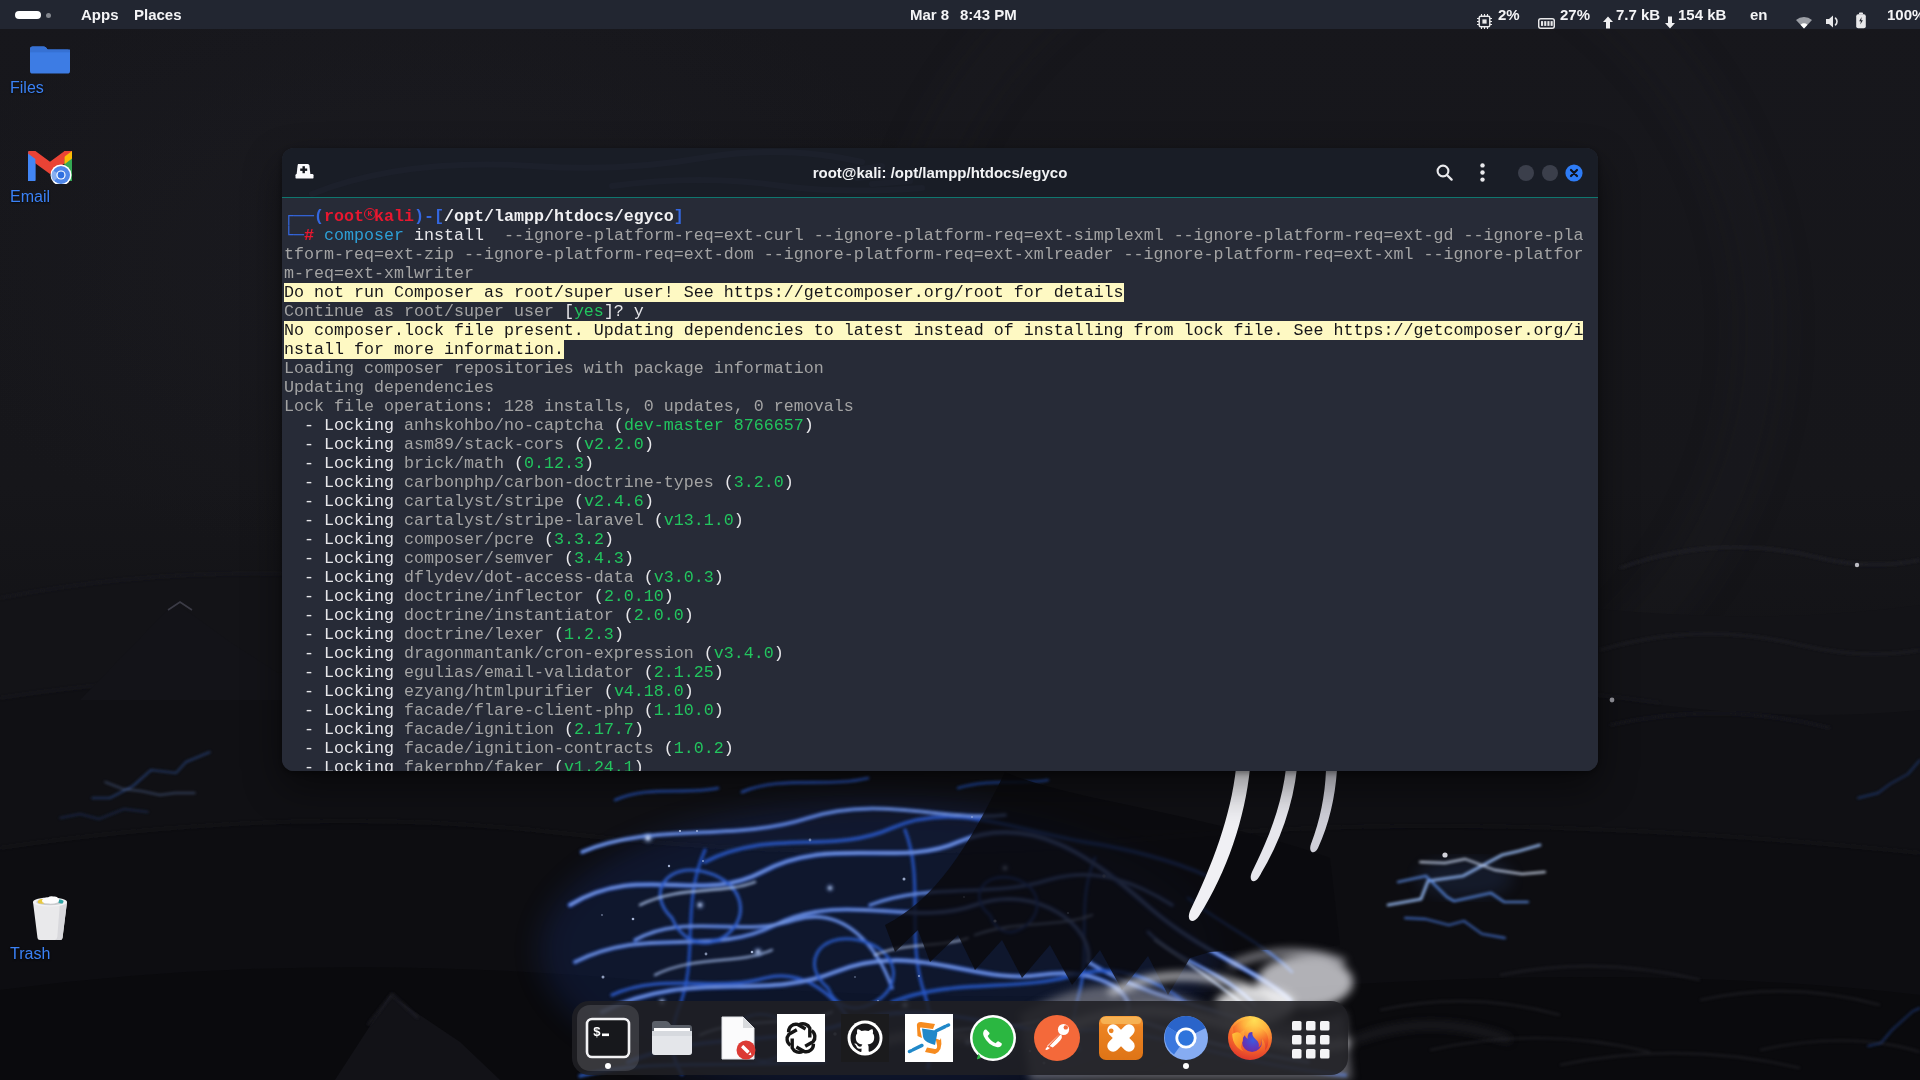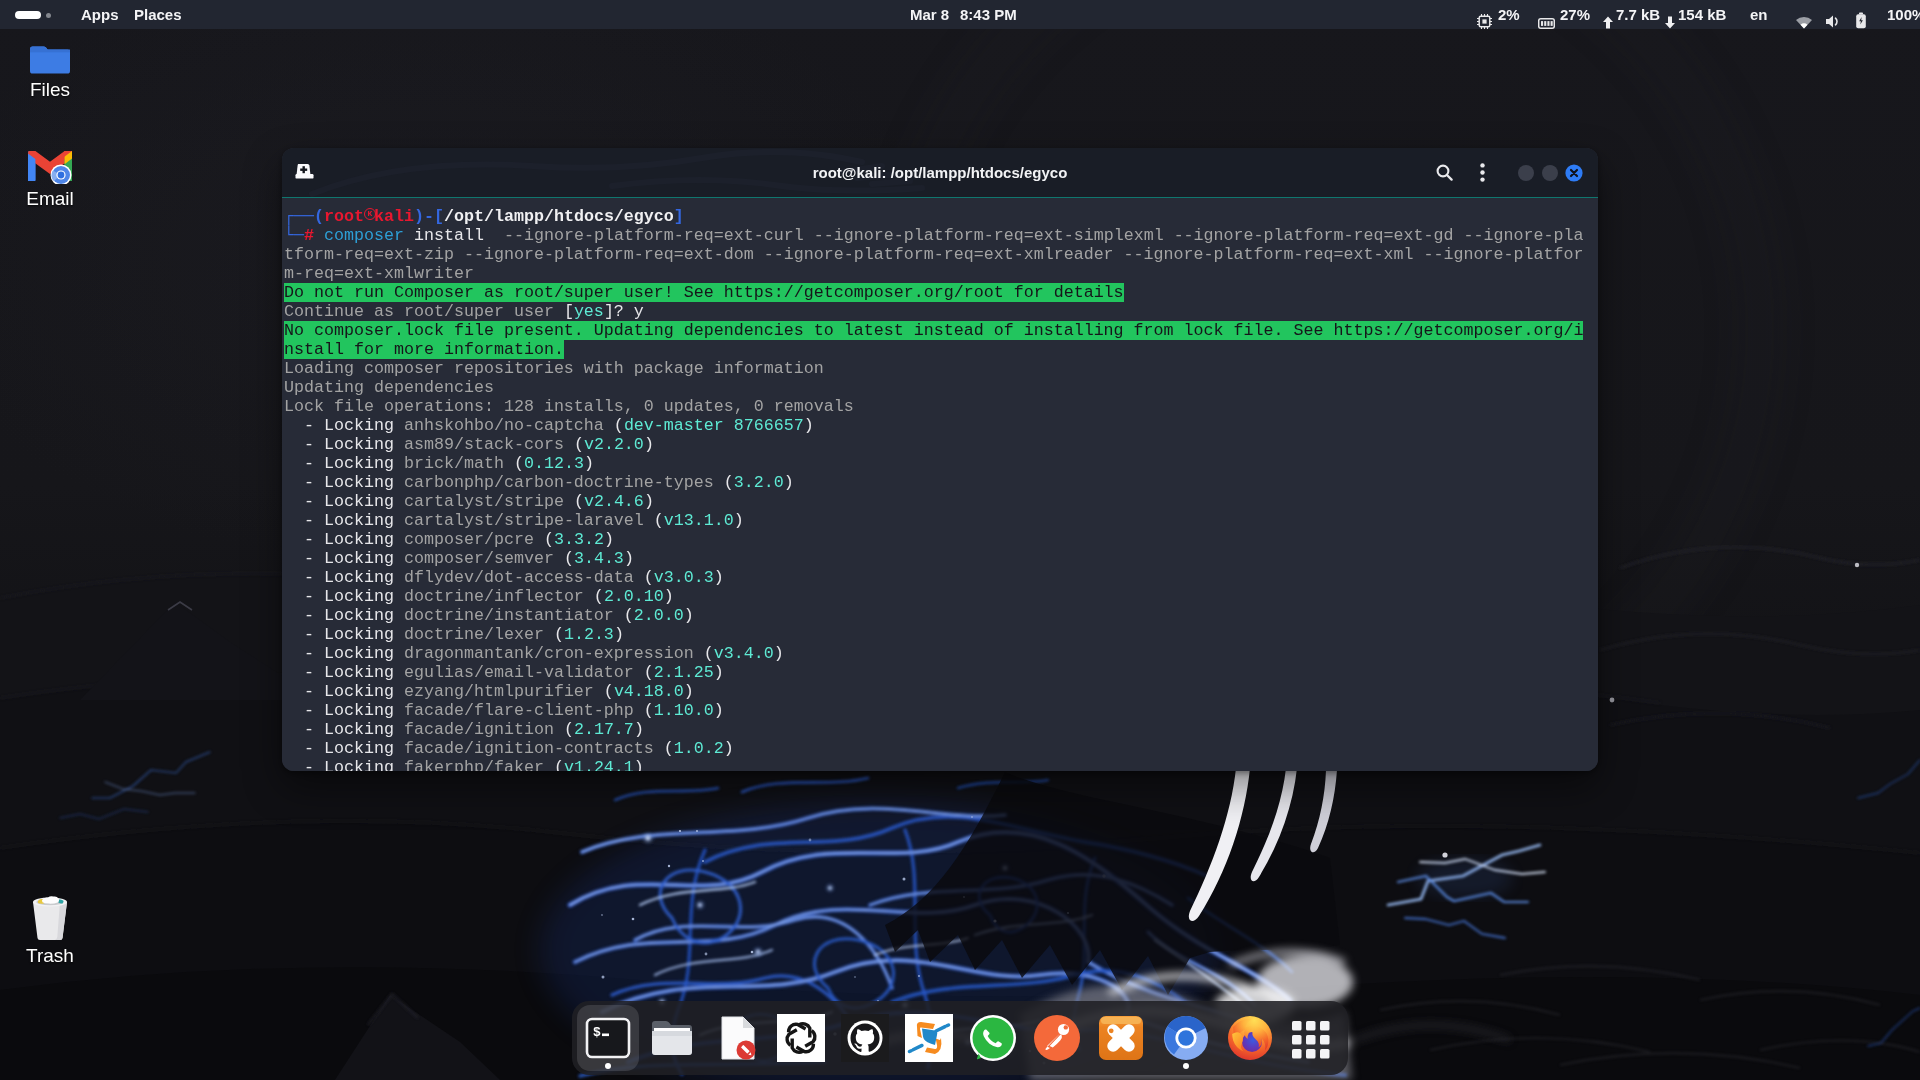--- a/index.html
+++ b/index.html
@@ -3,37 +3,37 @@
 <style>
 html,body{margin:0;padding:0;width:1920px;height:1080px;overflow:hidden;background:#0d0d10;}
 body{font-family:"Liberation Sans",sans-serif;position:relative;}
 #wall{position:absolute;left:0;top:0;width:1920px;height:1080px;}
 
 #topbar{position:absolute;left:0;top:0;width:1920px;height:29px;background:#222631;color:#fff;z-index:30;}
 #topbar .itm{position:absolute;top:0;height:29px;line-height:29px;font-size:15px;font-weight:bold;color:#f4f4f6;}
 #pill{position:absolute;left:15px;top:11px;width:26px;height:8px;border-radius:4px;background:#fff;}
 #pilldot{position:absolute;left:46px;top:13px;width:5px;height:5px;border-radius:50%;background:#83868d;}
 
-.dicon{position:absolute;z-index:5;text-align:center;color:#ffffff;font-size:19px;}
+.dicon{position:absolute;z-index:5;color:#3b82f6;font-size:16px;}
 .dicon .lbl{margin-top:4px;text-shadow:0 1px 2px rgba(0,0,0,.8);}
 
 #win{position:absolute;left:282px;top:148px;width:1316px;height:623px;border-radius:12px;z-index:20;
  box-shadow:0 16px 38px rgba(0,0,0,.45), 0 2px 6px rgba(0,0,0,.4);overflow:hidden;}
 #titlebar{position:absolute;left:0;top:0;width:100%;height:49px;background:#191d26;border-bottom:5px solid #0f766e;}
 #title{position:absolute;left:0;top:0;width:100%;height:49px;line-height:49px;text-align:center;
  color:#f2f3f5;font-size:15px;font-weight:bold;}
 #tcontent{position:absolute;left:0;top:50px;width:100%;height:573px;background:#272b37;padding-left:13px;}
 #term{position:absolute;left:2px;top:9px;font-family:"Liberation Mono",monospace;font-size:16.66px;line-height:19px;white-space:pre;color:#e7e7ea;}
 .b{color:#3467e0;font-weight:bold;}
 .r{color:#e8172f;font-weight:bold;}
 .wb{color:#f0f0f2;font-weight:bold;}
 .c{color:#2d9fd6;}
 .t{color:#a3a3a3;}
-.o{color:#5eead4;}
-.hl{background:#22c55e;color:#16161a;}
+.o{color:#22c55e;}
+.hl{background:#fef9c3;color:#16161a;}
 .kat{display:inline-block;width:10px;height:14px;position:relative;vertical-align:baseline;}
 .kat i{position:absolute;left:0;top:1px;width:10px;height:10px;border:1.5px solid #e8172f;border-radius:50%;
  font-style:normal;font-size:8px;line-height:10px;text-align:center;color:#e8172f;font-weight:bold;}
 
 #sbthumb{position:absolute;right:5px;top:505px;width:5px;height:40px;border-radius:2.5px;background:#cdced2;opacity:.92;}
 
 .tbtn{position:absolute;top:0;}
 
 #dock{position:absolute;left:572px;top:1001px;width:776px;height:74px;background:rgba(32,32,36,0.88);
  border-radius:17px;z-index:25;}

